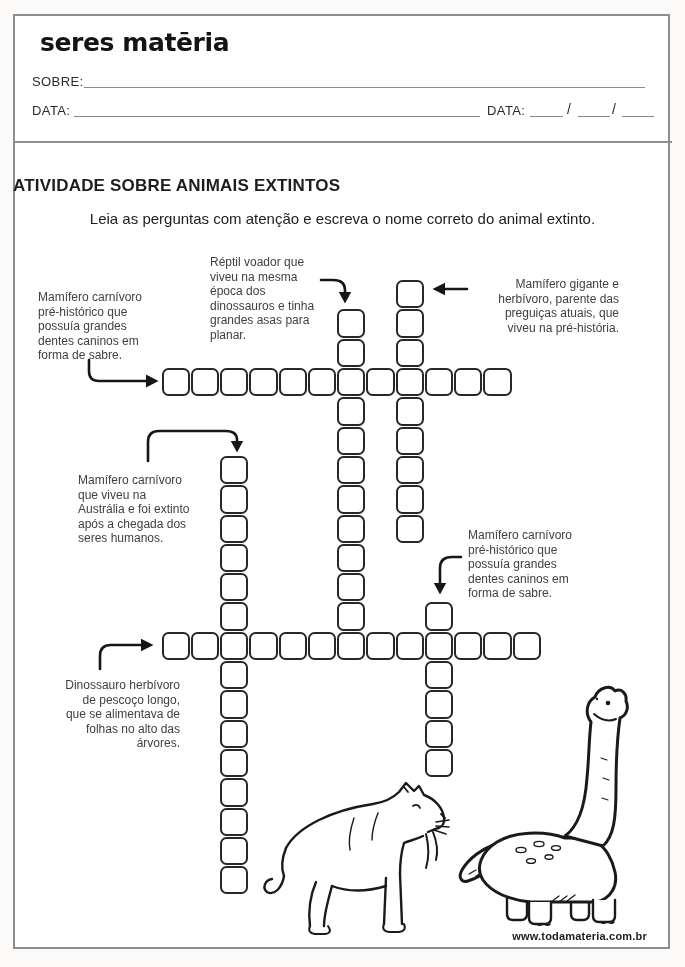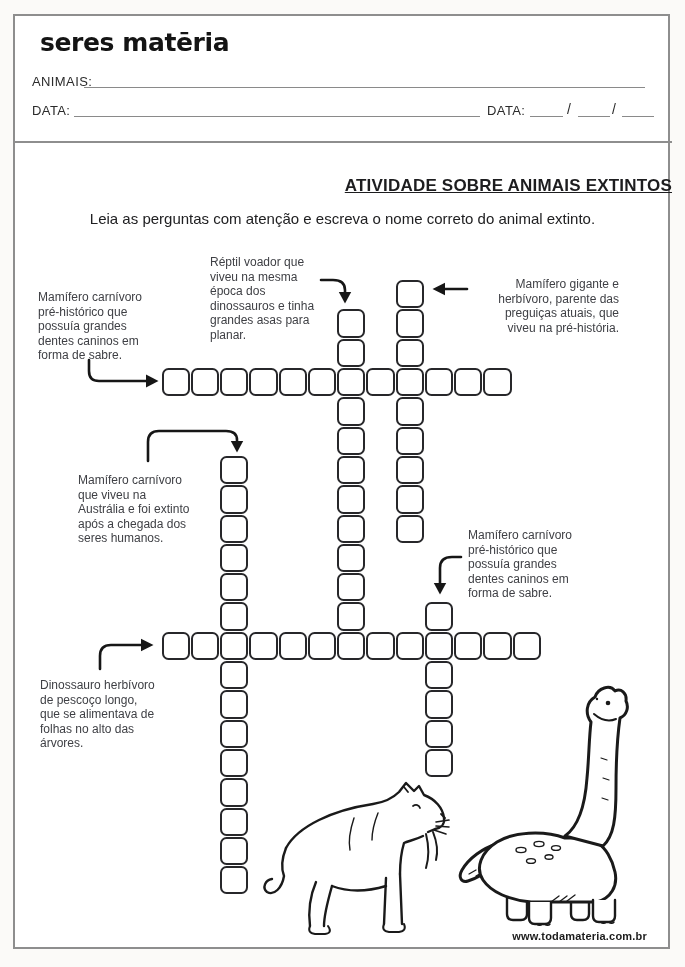--- a/index.html
+++ b/index.html
@@ -17,22 +17,22 @@
   }
   .divider{left:13px;top:141px;width:659px;height:2px;background:#8e8e8e;}
   .logo{
     left:40px;top:28px;font-size:25px;font-weight:800;letter-spacing:-0.4px;
     font-family:"DejaVu Sans","Liberation Sans",sans-serif;color:#141414;
   }
   .fieldlabel{font-size:13px;letter-spacing:0.4px;color:#2b2b2b;}
   .blank{border-bottom:1.6px solid #8a8a8a;height:14px;box-sizing:border-box;}
   .slash{font-size:14px;color:#2b2b2b;}
   .title{
-    left:13px;top:176px;width:659px;text-align:right;
-    font-size:17px;font-weight:bold;letter-spacing:0.2px;color:#1d1d1f;text-decoration:underline;
+    left:13px;top:176px;width:659px;text-align:left;
+    font-size:17px;font-weight:bold;letter-spacing:0.2px;color:#1d1d1f;
   }
   .instruction{
     left:13px;top:210px;width:659px;text-align:center;
     font-size:15px;color:#202022;
   }
   .clue{
     font-size:12px;line-height:14.6px;color:#3f4045;
     white-space:pre-line;
   }
   .gridlayer{left:0;top:0;width:685px;height:967px;pointer-events:none;}
@@ -52,21 +52,21 @@
   .art{stroke:#1a1a1a;stroke-linecap:round;stroke-linejoin:round;fill:none;}
 </style>
 </head>
 <body>
 
 <div class="abs frame"></div>
 <div class="abs divider"></div>
 
 <div class="abs logo">seres matēria</div>
 
-<div class="abs fieldlabel" style="left:32px;top:74px;">ANIMAIS:</div>
+<div class="abs fieldlabel" style="left:32px;top:74px;">SOBRE:</div>
 <div class="abs blank" style="left:84px;top:74px;width:561px;"></div>
 
 <div class="abs fieldlabel" style="left:32px;top:103px;">DATA:</div>
 <div class="abs blank" style="left:74px;top:103px;width:406px;"></div>
 
 <div class="abs fieldlabel" style="left:487px;top:103px;">DATA:</div>
 <div class="abs blank" style="left:530px;top:103px;width:33px;"></div>
 <div class="abs slash" style="left:567px;top:101px;">/</div>
 <div class="abs blank" style="left:578px;top:103px;width:32px;"></div>
 <div class="abs slash" style="left:612px;top:101px;">/</div>
@@ -93,21 +93,21 @@
 <div class="abs clue" style="left:78px;top:473px;width:136px;">Mamífero carnívoro
 que viveu na
 Austrália e foi extinto
 após a chegada dos
 seres humanos.</div>
 <div class="abs clue" style="left:468px;top:528px;width:128px;">Mamífero carnívoro
 pré-histórico que
 possuía grandes
 dentes caninos em
 forma de sabre.</div>
-<div class="abs clue" style="left:40px;top:678px;width:140px;">Dinossauro herbívoro
+<div class="abs clue" style="left:40px;top:678px;width:140px;text-align:right;">Dinossauro herbívoro
 de pescoço longo,
 que se alimentava de
 folhas no alto das
 árvores.</div>
 
 <svg class="abs arrows" viewBox="0 0 685 967">
   <g>
     <path class="ln" d="M89,360 L89,371 Q89,381 99,381 L146,381"></path>
     <path class="hd" d="M146,374.6 L158.5,381 L146,387.4 Z"></path>
   </g>

